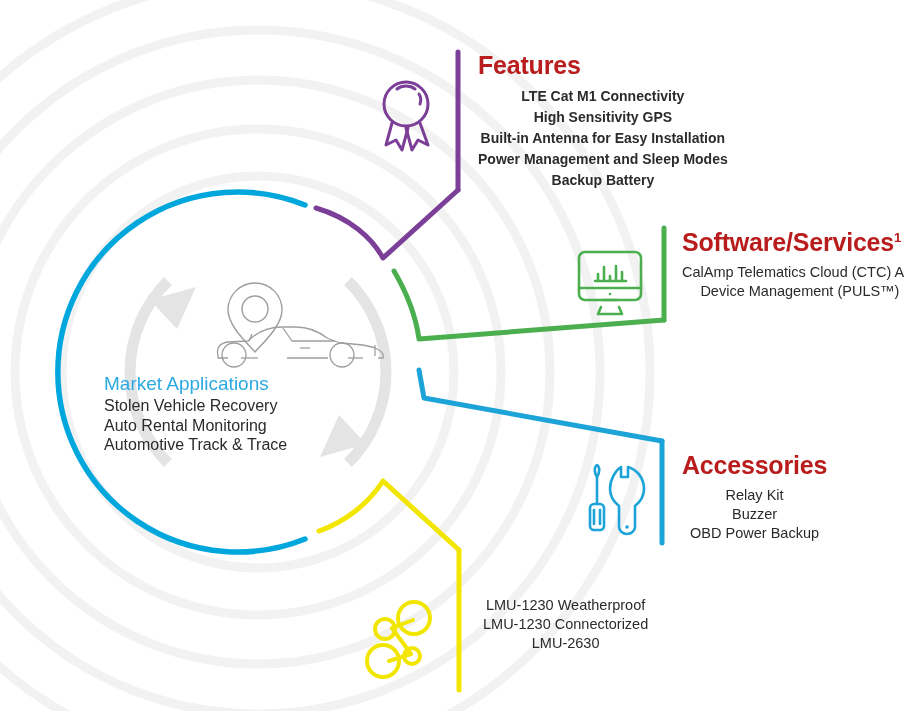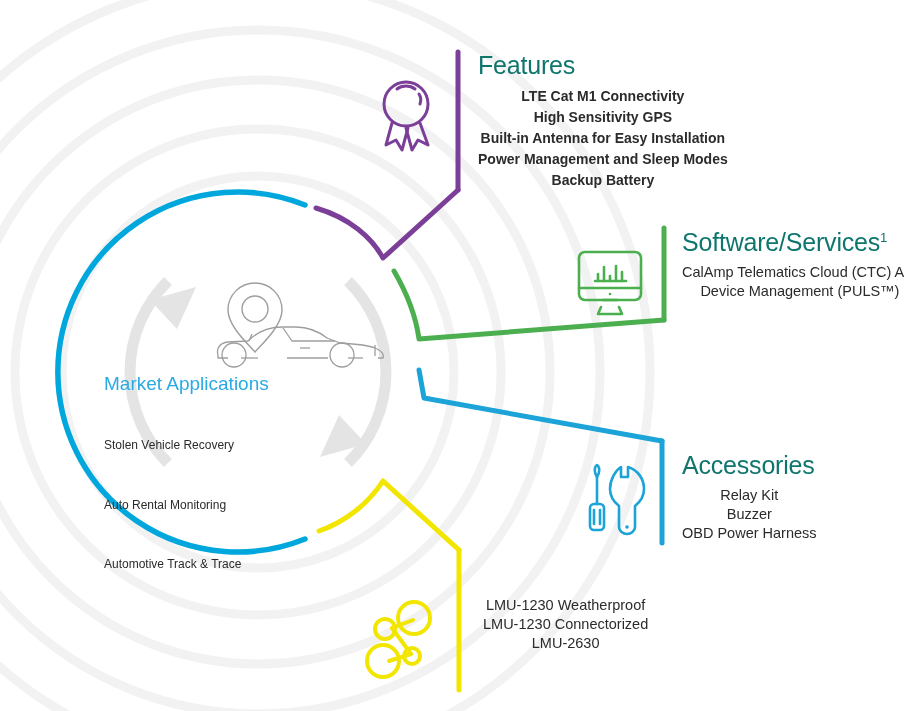--- a/index.html
+++ b/index.html
@@ -4,38 +4,38 @@
 <style>
   html,body{margin:0;padding:0;background:#ffffff;}
   body{
     width:904px;height:711px;position:relative;overflow:hidden;
     font-family:"Liberation Sans","DejaVu Sans",sans-serif;
     color:#231f20;
   }
   #canvas{position:absolute;inset:0;width:904px;height:711px;}
   .txtblock{position:absolute;}
   .sec-title{
-    font-size:25px;font-weight:400;color:#0f766e;line-height:1.1;
+    font-size:25px;font-weight:700;color:#b91c1c;line-height:1.1;
     letter-spacing:-0.2px;white-space:nowrap;
   }
   .sec-title sup{font-size:13px;vertical-align:super;line-height:0;}
   .sec-list{margin:6px 0 0 0;padding:0;list-style:none;}
   .sec-list li{font-size:14.5px;line-height:19px;color:#2b2b2b;white-space:nowrap;text-align:center;}
   .bold .sec-list li{font-weight:bold;font-size:14px;line-height:21px;}
   #features{left:478px;top:52px;}
   #software{left:682px;top:229px;}
   #accessories{left:682px;top:452px;}
   #related{left:483px;top:590px;}
   #center-text{
     position:absolute;left:104px;top:372px;width:304px;
   }
   #center-text .mkt{
     font-size:19px;color:#2aaae1;line-height:24px;font-weight:400;
   }
-  #center-text .capp{font-size:12px;line-height:19.5px;color:#2b2b2b;margin-top:40px;}
+  #center-text .capp{font-size:16px;line-height:19.5px;color:#2b2b2b;}
 </style>
 </head>
 <body>
 
 <svg id="canvas" viewBox="0 0 904 711">
 
   <g fill="none" stroke="#F2F2F2">
     <circle cx="258" cy="372" r="392" stroke-width="9"></circle>
     <circle cx="258" cy="372" r="342" stroke-width="9"></circle>
     <circle cx="258" cy="372" r="292" stroke-width="9"></circle>
@@ -167,21 +167,21 @@
     <li>CalAmp Telematics Cloud (CTC) API</li>
     <li>Device Management (PULS™)</li>
   </ul>
 </div>
 
 <div class="txtblock" id="accessories">
   <div class="sec-title">Accessories</div>
   <ul class="sec-list">
     <li>Relay Kit</li>
     <li>Buzzer</li>
-    <li>OBD Power Harness</li>
+    <li>OBD Power Backup</li>
   </ul>
 </div>
 
 <div class="txtblock" id="related">
   <ul class="sec-list">
     <li>LMU-1230 Weatherproof</li>
     <li>LMU-1230 Connectorized</li>
     <li>LMU-2630</li>
   </ul>
 </div>

